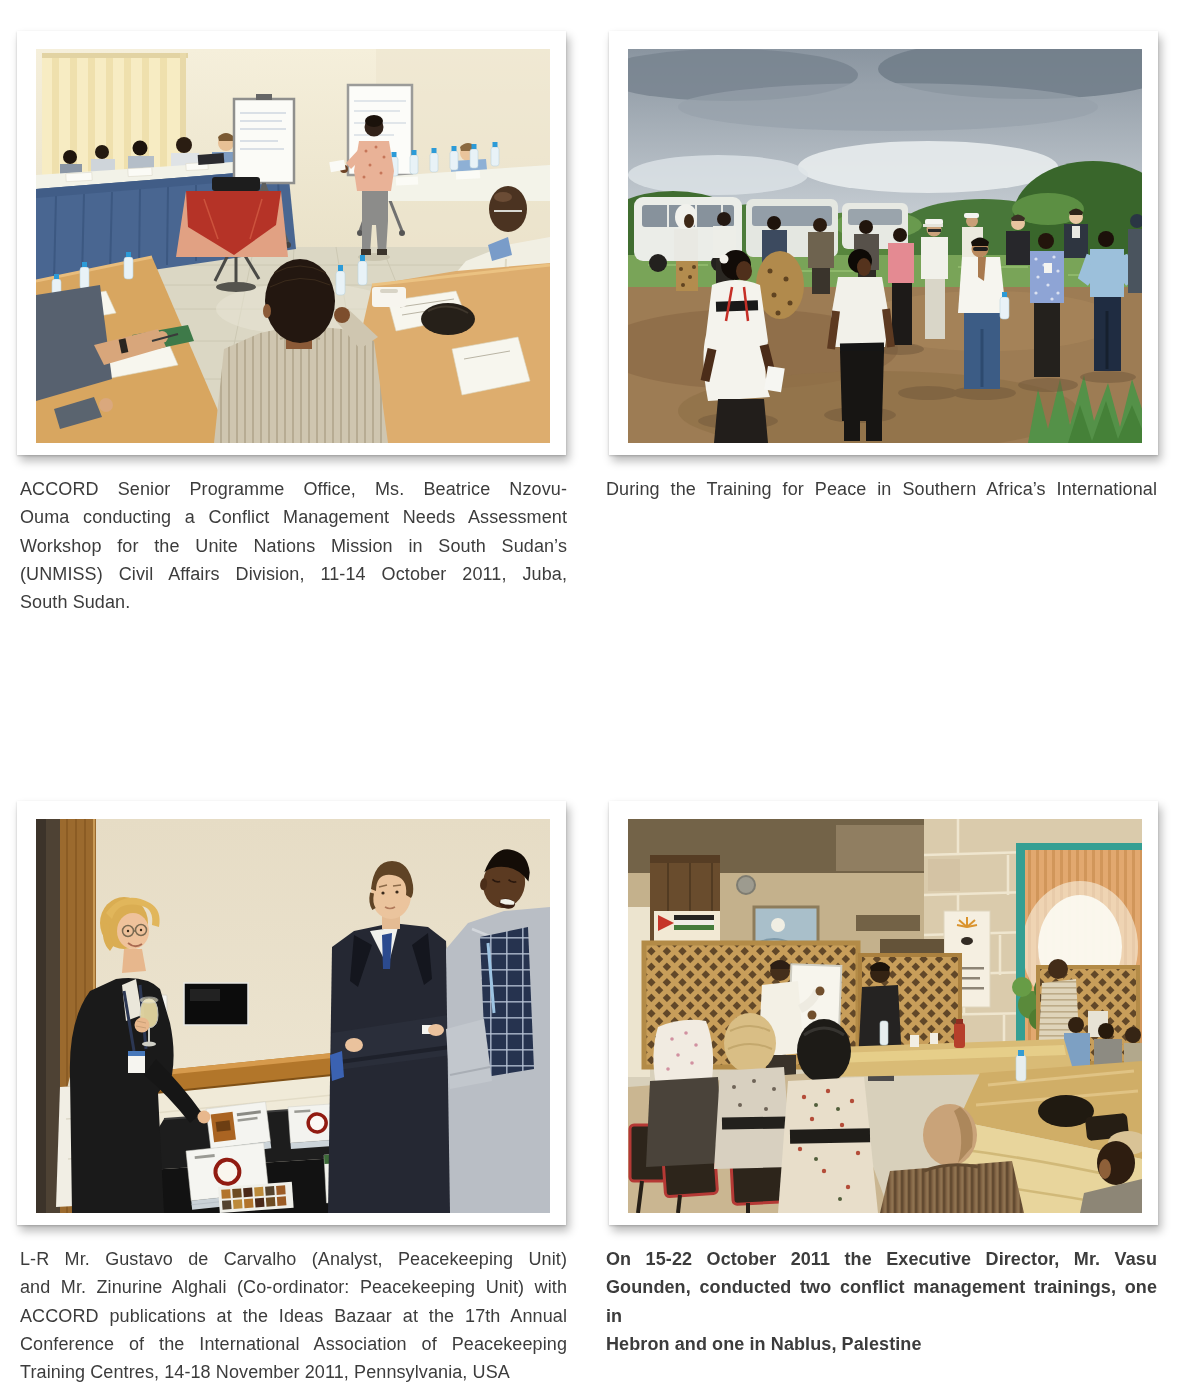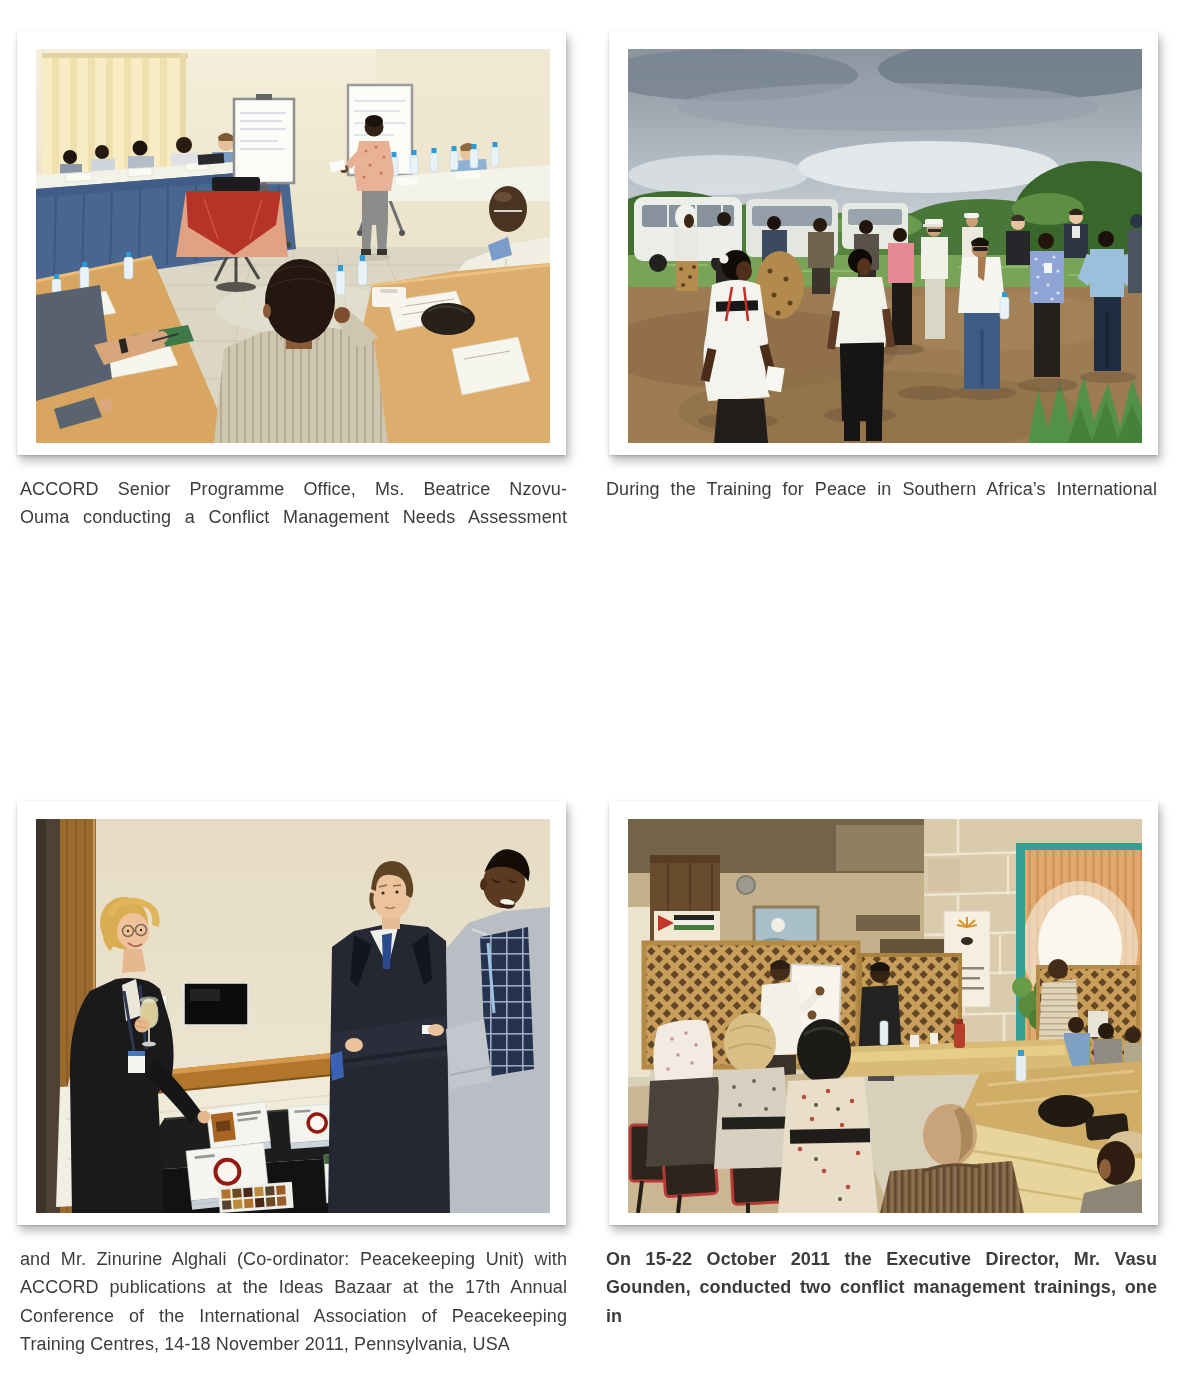--- a/index.html
+++ b/index.html
@@ -266,20 +266,23 @@
               <path d="M238 224 q26 -14 52 0"></path>
               <path d="M234 238 q30 -16 60 -2"></path>
             </g>
           <ellipse cx="231" cy="262" rx="4" ry="7" fill="#8a5a38"></ellipse>
         </svg>
       </div>
     </div>
     <figcaption class="caption">
       <div class="cap-line">ACCORD Senior Programme Office, Ms. Beatrice Nzovu-</div>
       <div class="cap-line">Ouma conducting a Conflict Management Needs Assessment</div>
+      <div class="cap-line">Workshop for the Unite Nations Mission in South Sudan’s</div>
+      <div class="cap-line">(UNMISS) Civil Affairs Division, 11-14 October 2011, Juba,</div>
+      <div class="cap-line last">South Sudan.</div>
     </figcaption>
   </figure>
 
   <figure class="fig fig-right" id="fig2">
     <div class="photo-frame">
       <div class="photo" role="img" aria-label="Group of delegates standing outdoors on grass and bare earth in front of trees and white vehicles under a cloudy sky">
         <svg viewBox="0 0 514 394" preserveAspectRatio="none">
           <defs>
             <linearGradient id="s2sky" x1="0" y1="0" x2="0" y2="1">
               <stop offset="0" stop-color="#8a95a0"></stop>
@@ -627,20 +630,21 @@
             <g stroke="#2a180e" stroke-width="1.6" fill="none">
                 <path d="M456 62 q4 3 8 1"></path>
                 <path d="M472 60 q4 3 8 1"></path>
               </g>
             <ellipse cx="448" cy="68" rx="3.5" ry="6" fill="#4a2e1a"></ellipse>
           </g>
         </svg>
       </div>
     </div>
     <figcaption class="caption">
+      <div class="cap-line">L-R Mr. Gustavo de Carvalho (Analyst, Peacekeeping Unit)</div>
       <div class="cap-line">and Mr. Zinurine Alghali (Co-ordinator: Peacekeeping Unit) with</div>
       <div class="cap-line">ACCORD publications at the Ideas Bazaar at the 17th Annual</div>
       <div class="cap-line">Conference of the International Association of Peacekeeping</div>
       <div class="cap-line last">Training Centres, 14-18 November 2011, Pennsylvania, USA</div>
     </figcaption>
   </figure>
 
   <figure class="fig fig-right" id="fig4">
     <div class="photo-frame">
       <div class="photo" role="img" aria-label="Training room with wooden lattice screens, a facilitator at a flipchart and participants seated at gold-clothed tables">
@@ -857,16 +861,17 @@
           <ellipse cx="488" cy="344" rx="19" ry="22" fill="#25160c"></ellipse>
           <ellipse cx="477" cy="350" rx="6" ry="10" fill="#8a5c38"></ellipse>
           <polygon points="456,374 514,360 514,394 452,394" fill="#8a8478"></polygon>
           <rect width="514" height="394" fill="#d8a860" opacity="0.05"></rect>
         </svg>
       </div>
     </div>
     <figcaption class="caption">
       <div class="cap-line">On 15-22 October 2011 the Executive Director, Mr. Vasu</div>
       <div class="cap-line">Gounden,  conducted two conflict management trainings, one in</div>
+      <div class="cap-line last">Hebron and one in Nablus, Palestine</div>
     </figcaption>
   </figure>
 
 </div>
 
 </body></html>

